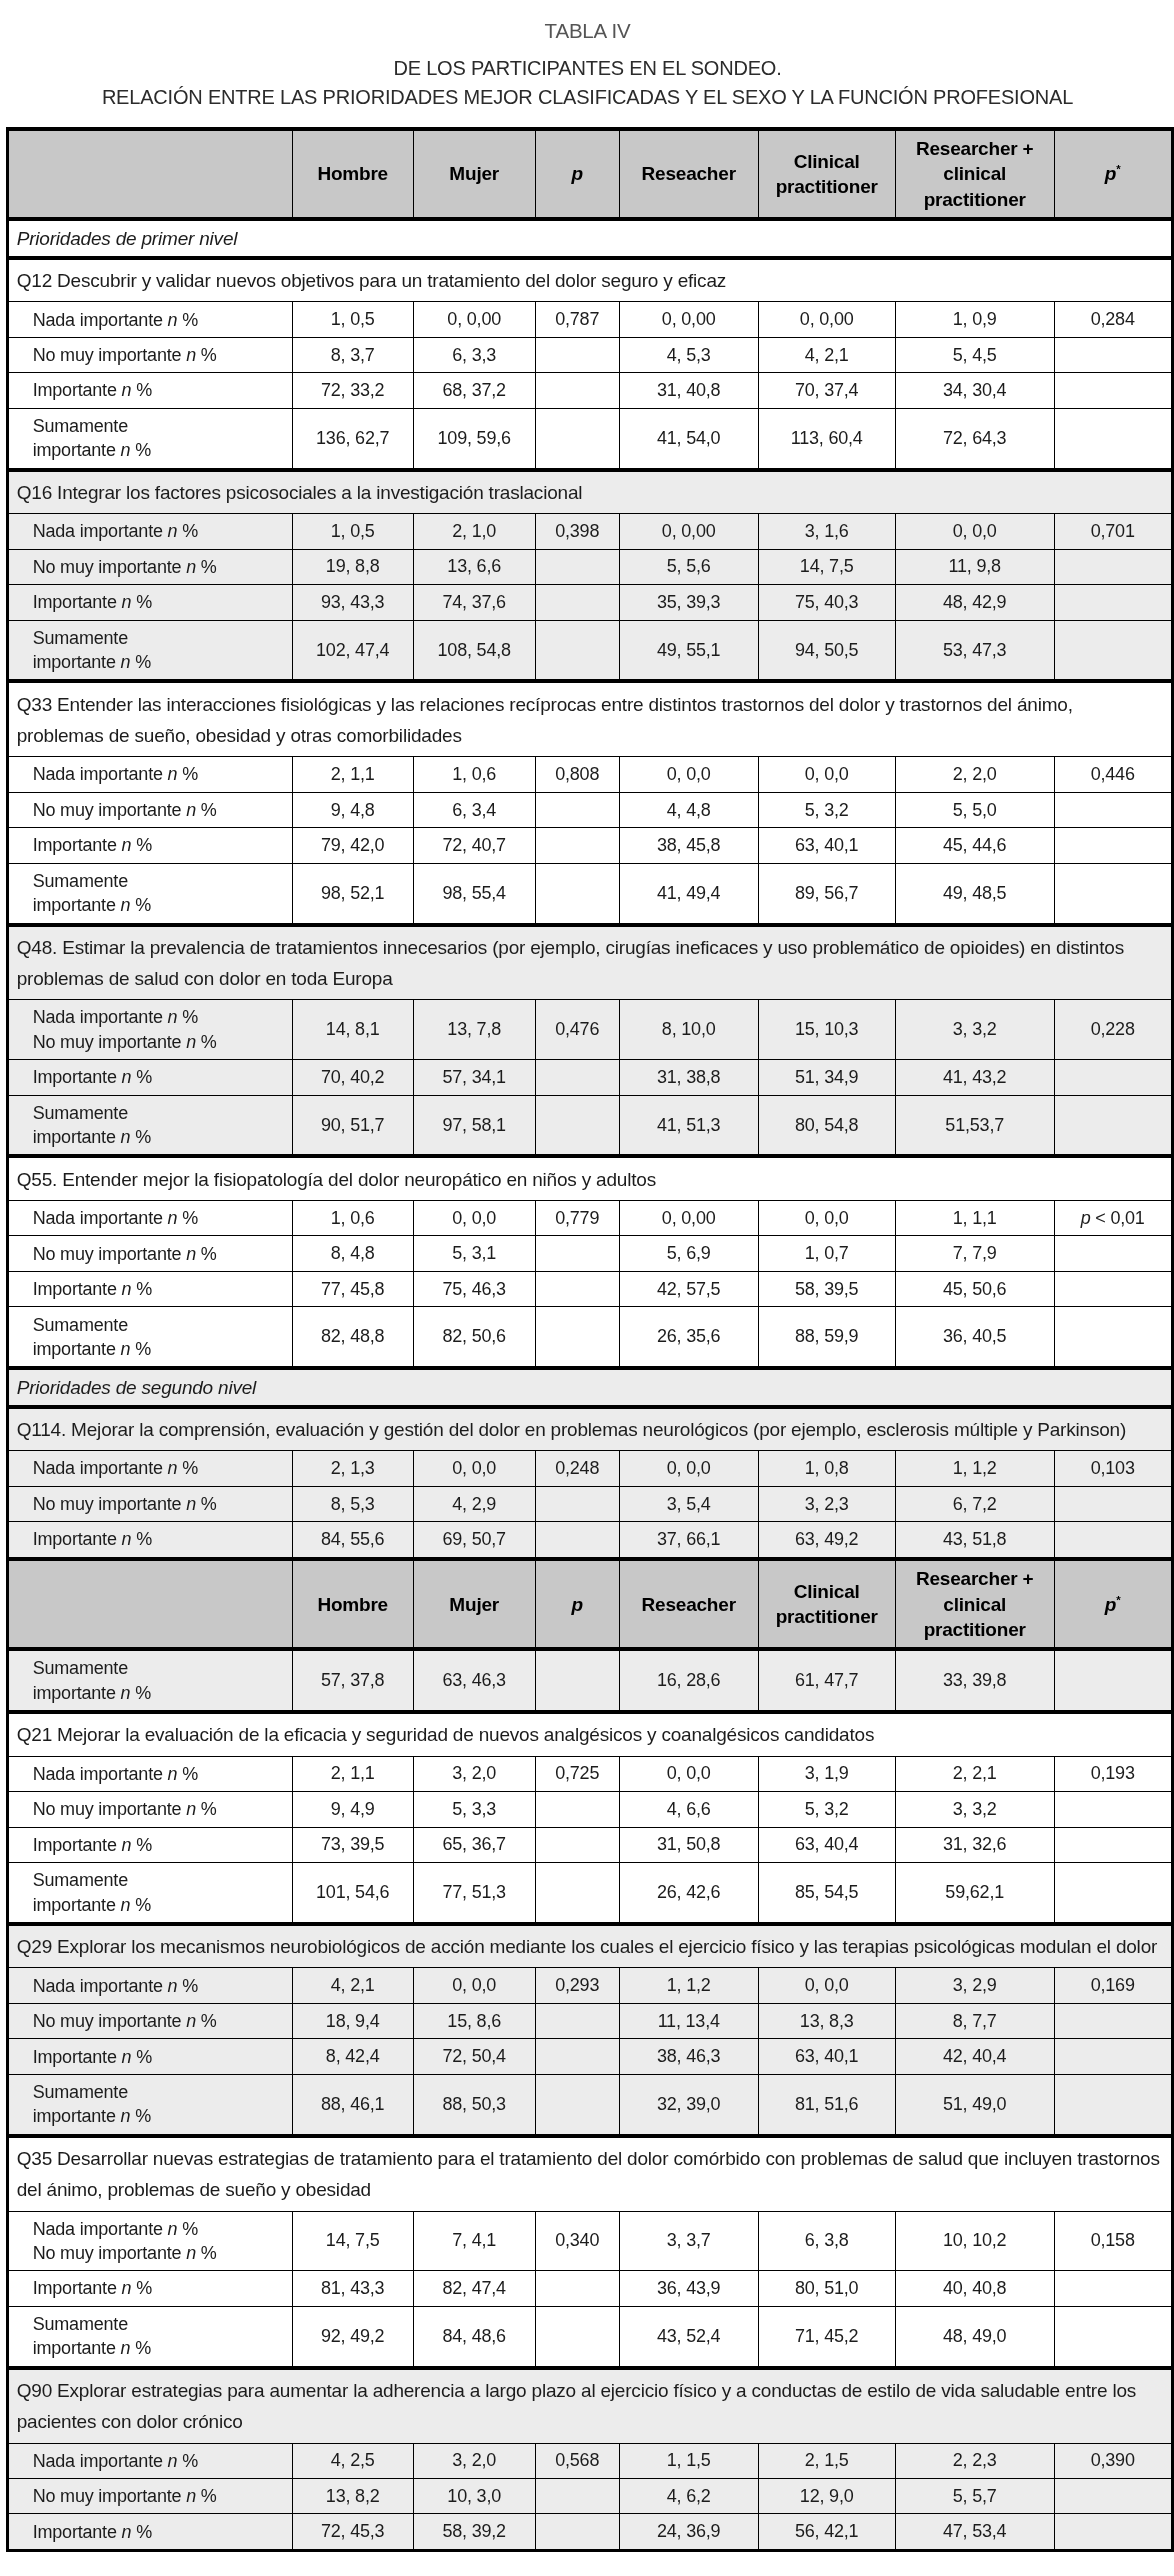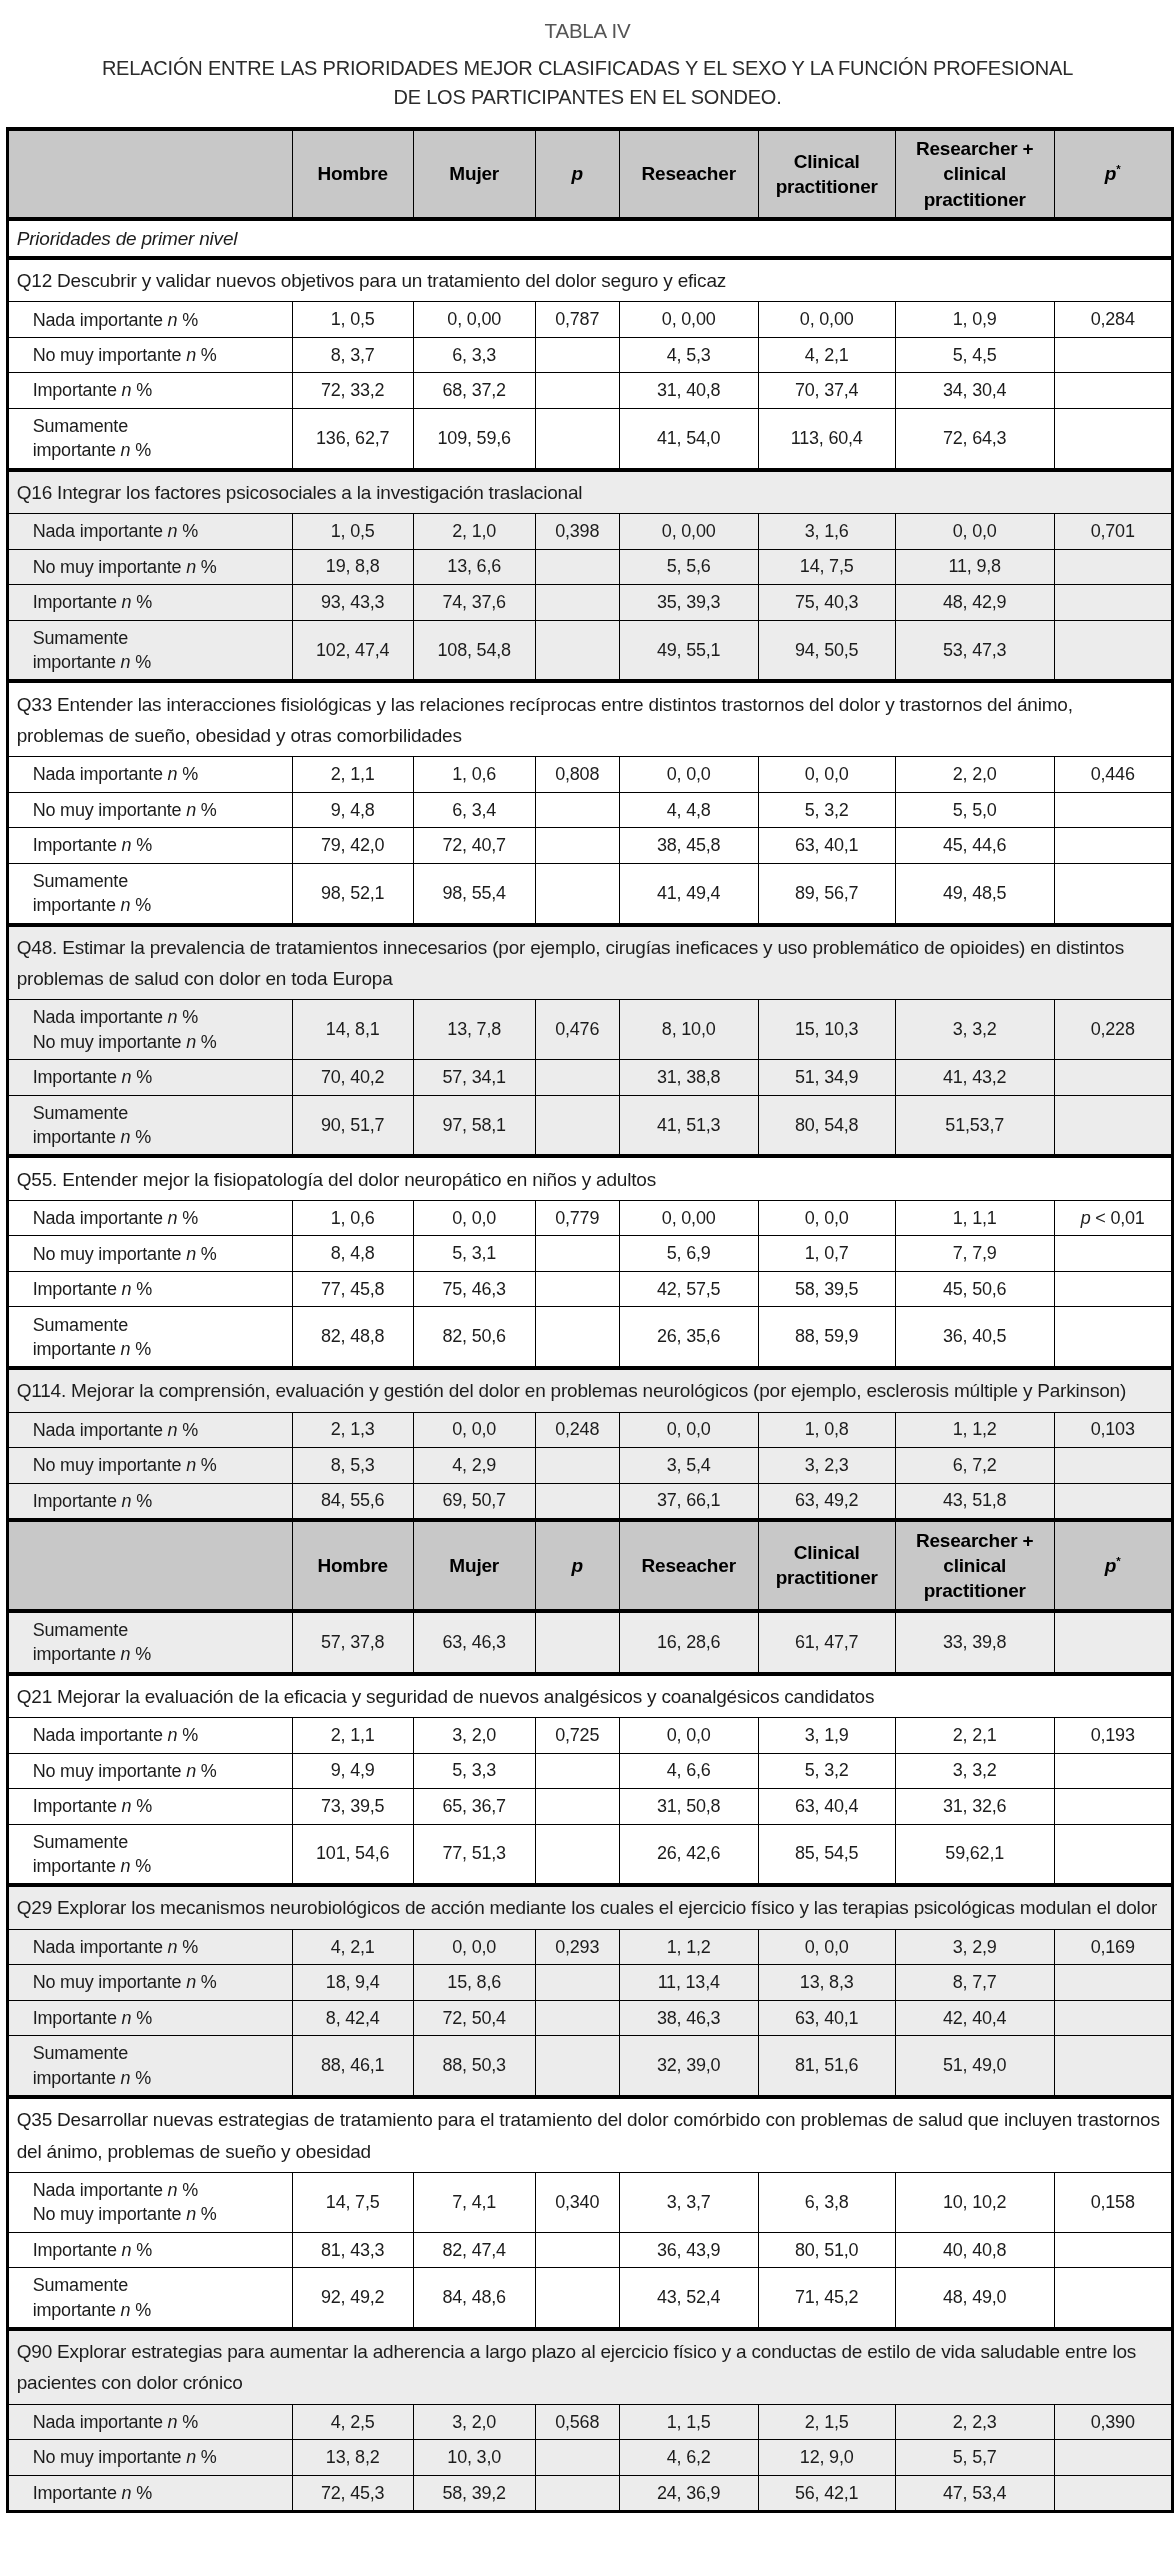--- a/index.html
+++ b/index.html
@@ -23,22 +23,22 @@
   tr.shaded>td{background:var(--shaded-bg,#ececec);}
   tr.plain>td{background:var(--plain-bg,#ffffff);}
   sup{font-size:60%;vertical-align:super;}
 </style>
 </head>
 <body>
 
 <div class="page">
   <div class="table-title">TABLA IV</div>
   <div class="table-subtitle">
+    <span>DE LOS PARTICIPANTES EN EL SONDEO.</span>
     <span>RELACIÓN ENTRE LAS PRIORIDADES MEJOR CLASIFICADAS Y EL SEXO Y LA FUNCIÓN PROFESIONAL</span>
-    <span>DE LOS PARTICIPANTES EN EL SONDEO.</span>
   </div>
 
   <table class="priorities">
     <colgroup>
       <col class="c0">
         <col class="c1">
         <col class="c2">
         <col class="c3">
       <col class="c4">
         <col class="c5">
@@ -258,20 +258,23 @@
           <td class="cell-label">Sumamente<br>importante <i>n</i> %</td>
           <td class="cell-val">82, 48,8</td>
           <td class="cell-val">82, 50,6</td>
           <td class="cell-val"></td>
           <td class="cell-val">26, 35,6</td>
           <td class="cell-val">88, 59,9</td>
           <td class="cell-val">36, 40,5</td>
           <td class="cell-val"></td>
         </tr>
         <tr class="shaded block-start">
+          <td class="section-label" colspan="8">Prioridades de segundo nivel</td>
+        </tr>
+        <tr class="shaded block-start">
           <td class="qtitle" colspan="8">Q114. Mejorar la comprensión, evaluación y gestión del dolor en problemas neurológicos (por ejemplo, esclerosis múltiple y Parkinson)</td>
         </tr>
         <tr class="shaded">
           <td class="cell-label">Nada importante <i>n</i> %</td>
           <td class="cell-val">2, 1,3</td>
           <td class="cell-val">0, 0,0</td>
           <td class="cell-val">0,248</td>
           <td class="cell-val">0, 0,0</td>
           <td class="cell-val">1, 0,8</td>
           <td class="cell-val">1, 1,2</td>

